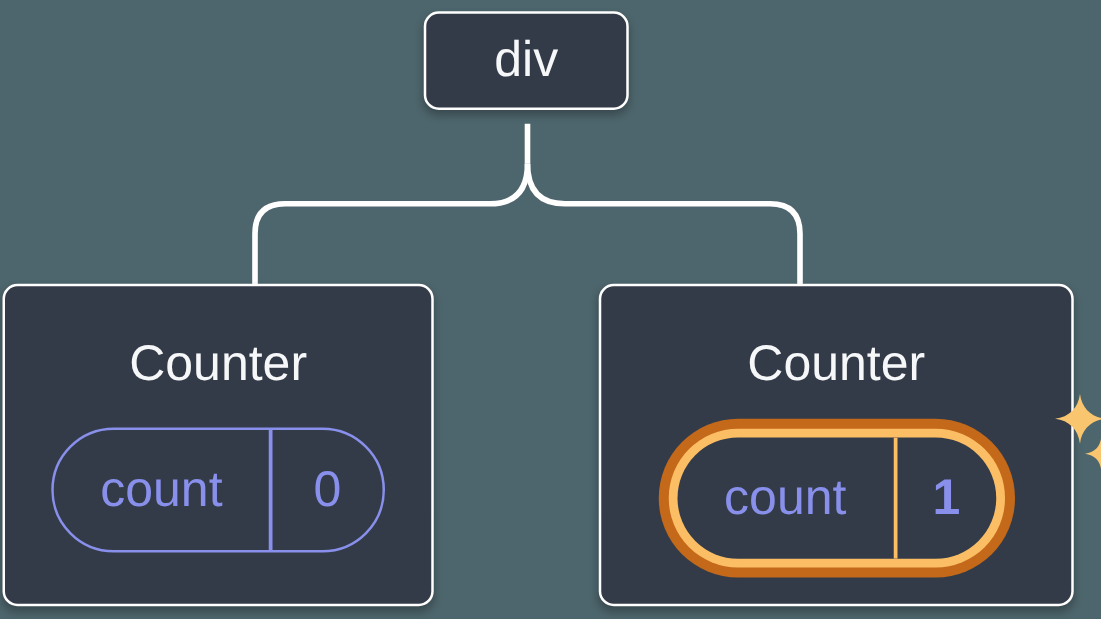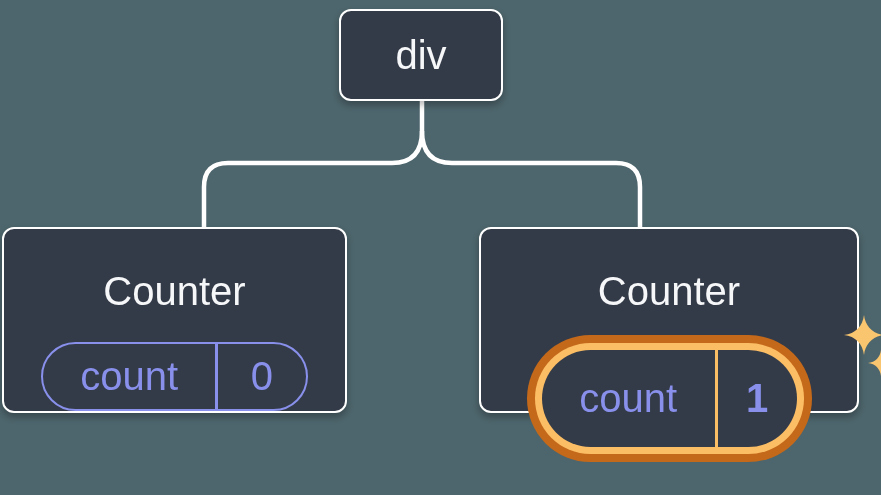--- a/index.html
+++ b/index.html
@@ -38,33 +38,33 @@
   }
   .node {
     position: absolute;
     background: var(--node-background);
     border: 2.5px solid var(--node-border);
     border-radius: 12px;
     box-shadow: 0 4px 7px rgba(0,0,0,0.28);
   }
   .root-node {
     left: 339px; top: 9px;
-    width: 164px; height: 92px;
+    width: 164px; height: 79px;
     display: flex;
     align-items: center;
     justify-content: center;
   }
   .root-node .node-label {
     color: var(--text-white);
     font-size: 40px;
     font-weight: 400;
   }
   .counter-card {
     top: 227px;
-    height: 186px;
+    height: 258px;
     display: flex;
     flex-direction: column;
     align-items: center;
   }
   .counter-card.left  { left: 2px;   width: 345px; }
   .counter-card.right { left: 479px; width: 380px; }
   .counter-title {
     margin-top: 42px;
     color: var(--text-white);
     font-size: 40px;

